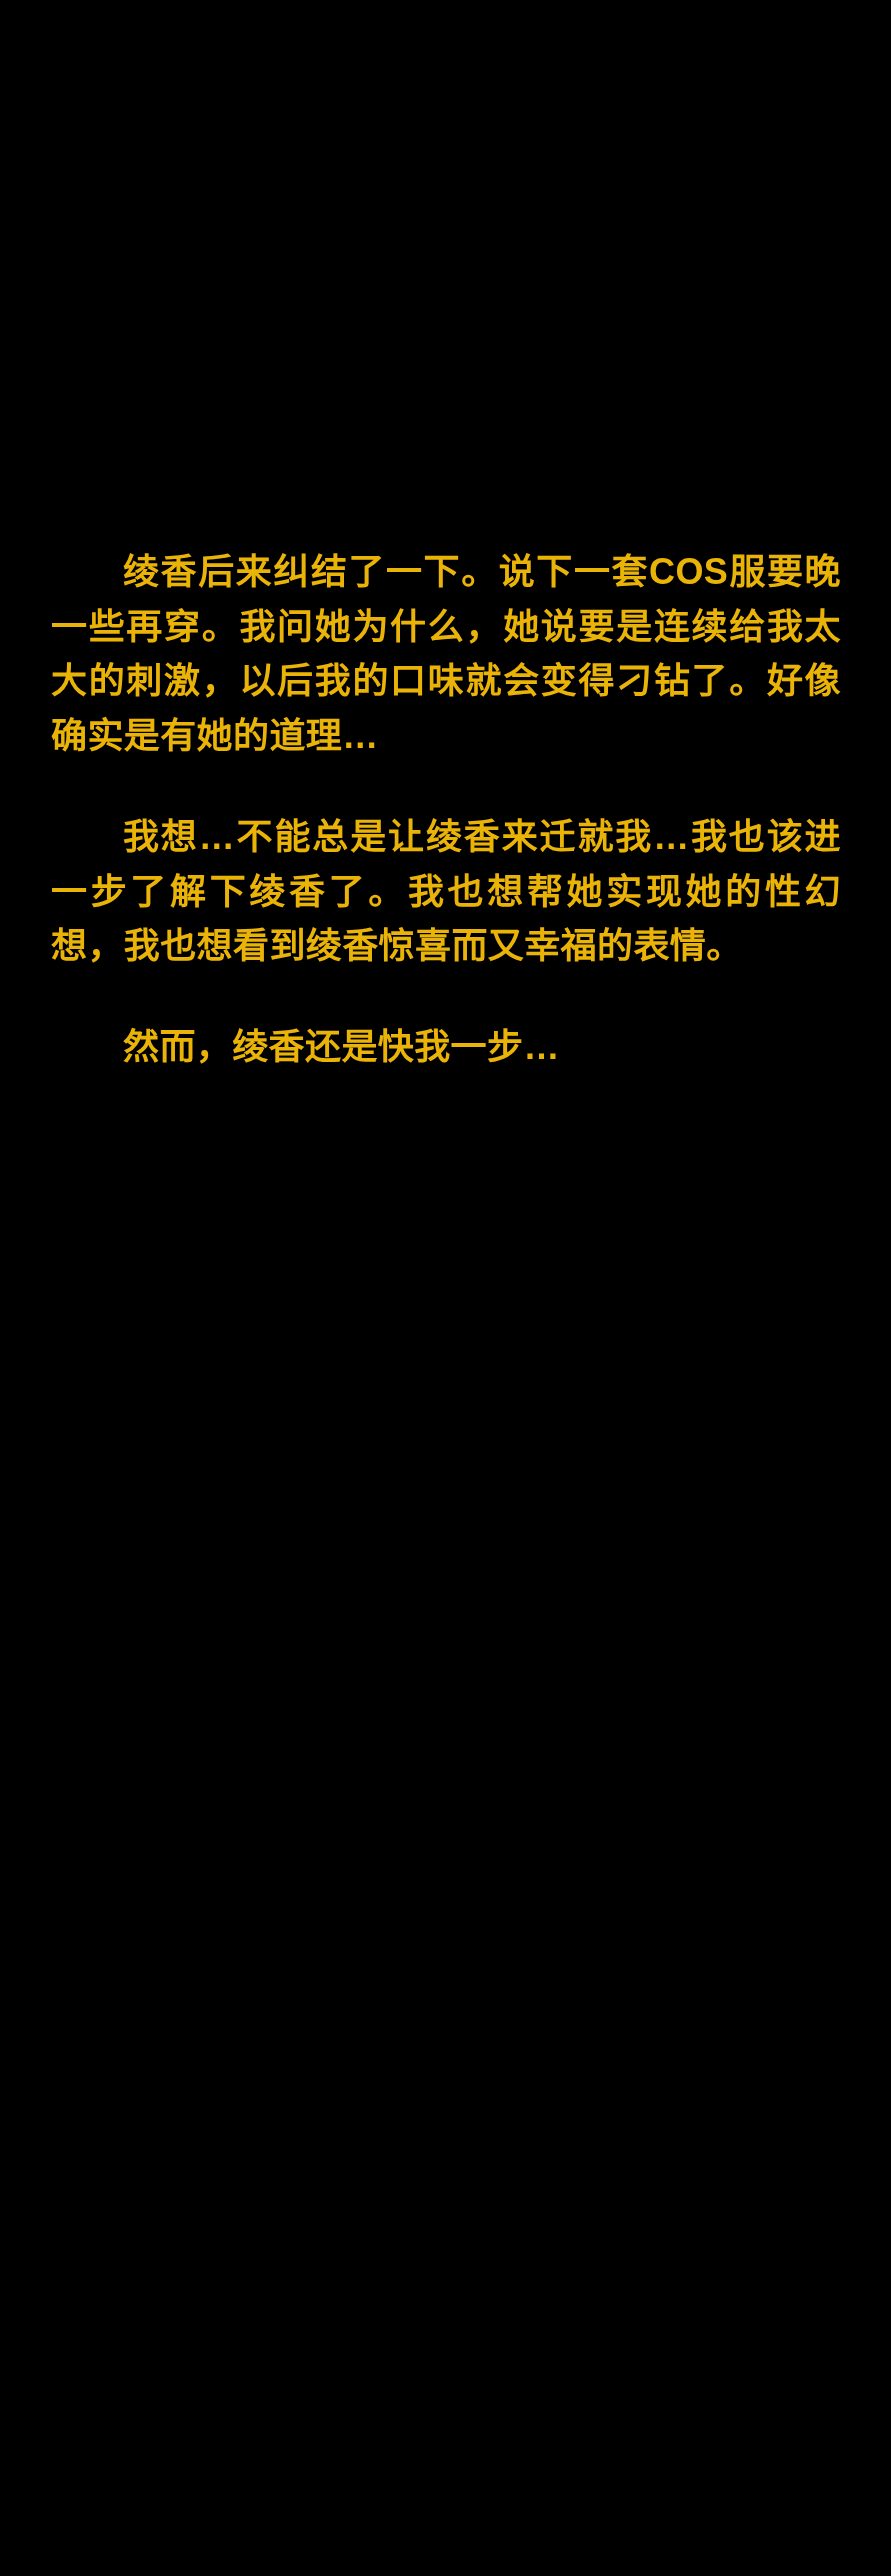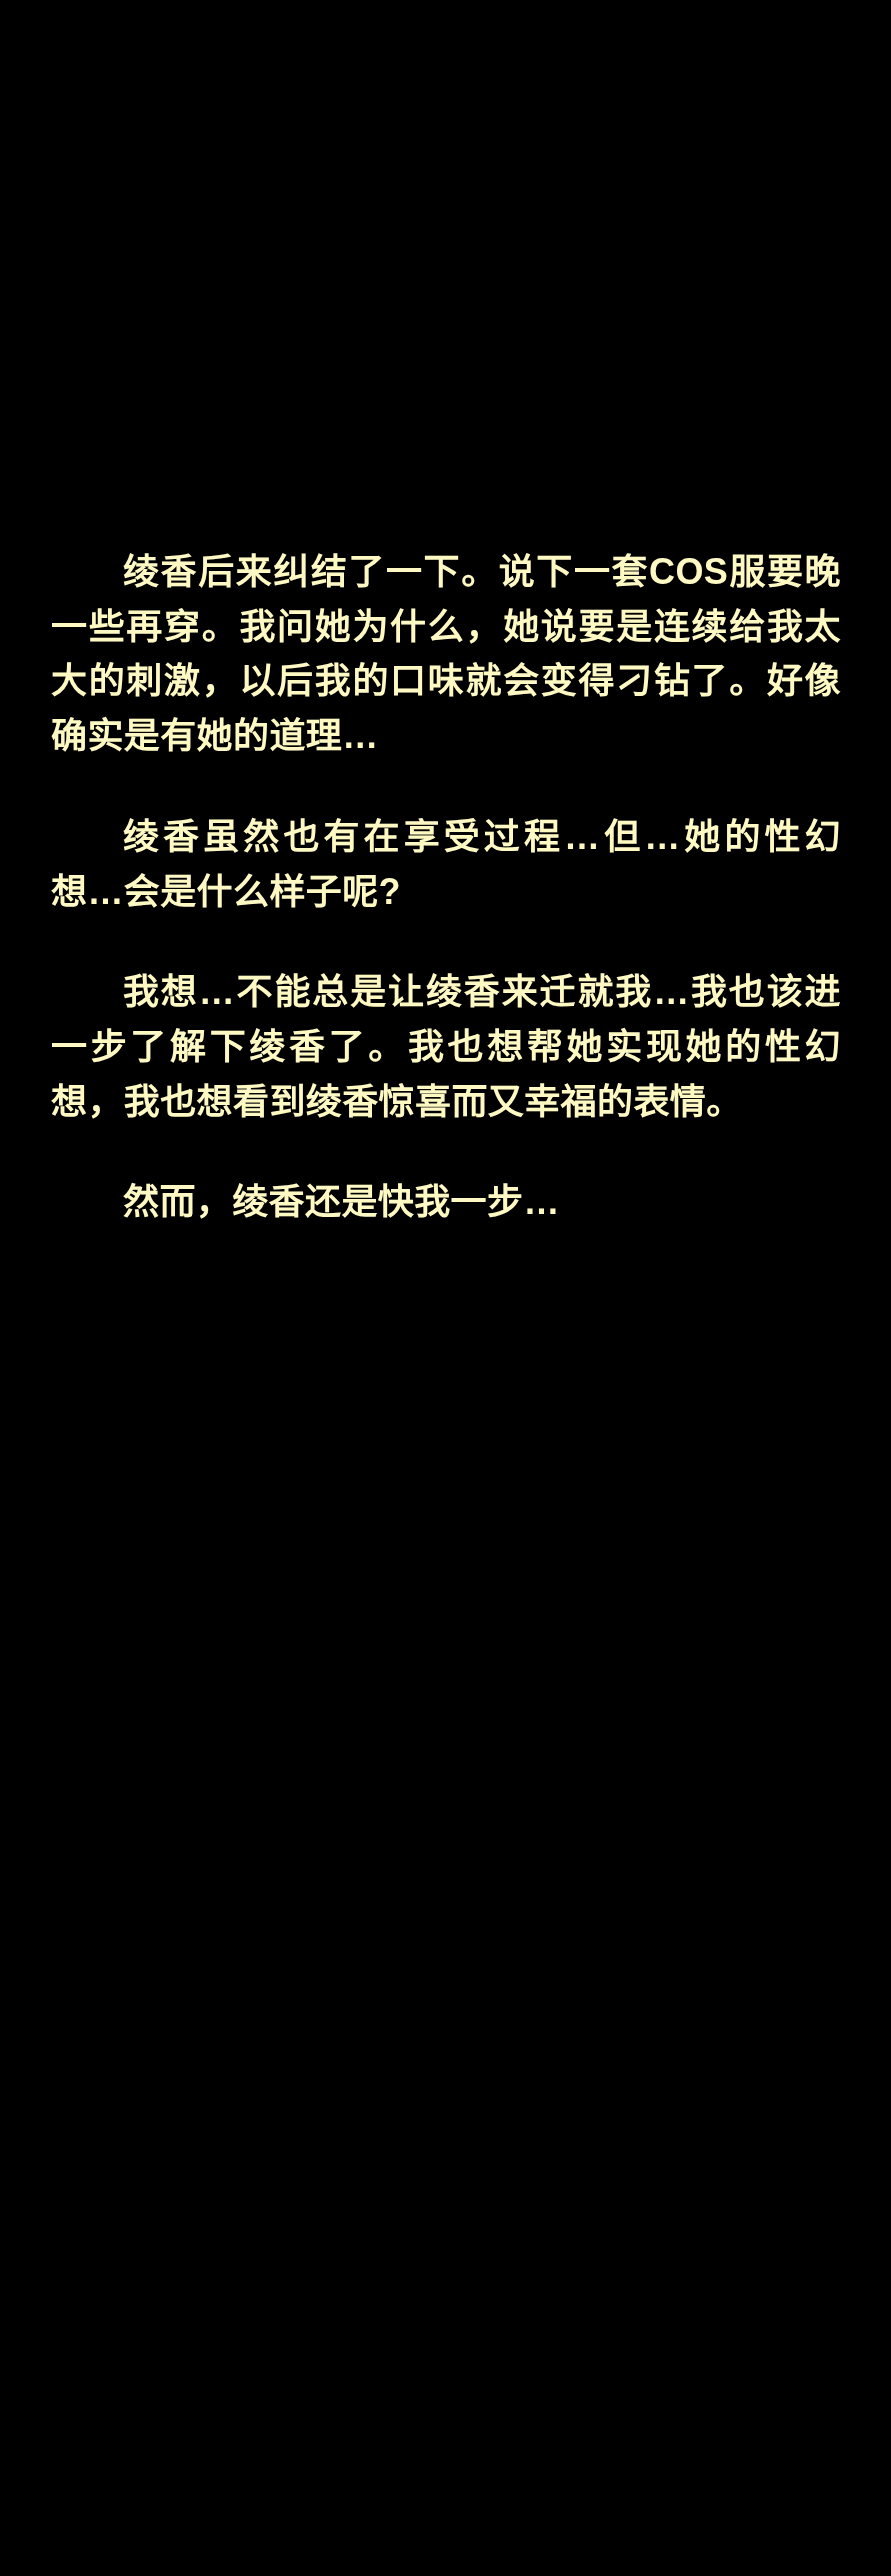--- a/index.html
+++ b/index.html
@@ -21,39 +21,38 @@
     box-sizing: border-box;
     padding: 0 51px;
   }
   .content {
     position: absolute;
     left: 51px;
     right: 51px;
     top: 545px;
   }
   .para {
-    color: #fef9c3;
+    color: #eab308;
     font-size: 36px;
     line-height: 1.52;
     font-weight: 700;
     letter-spacing: 0.4px;
     text-indent: 2em;
     margin: 0 0 46px 0;
     text-align: justify;
     text-justify: inter-ideograph;
     word-break: break-all;
   }
   .para:last-child {
     margin-bottom: 12px;
   }
 </style>
 </head>
 <body>
 
 <div class="page">
   <div class="content">
     <p class="para">绫香后来纠结了一下。说下一套COS服要晚一些再穿。我问她为什么，她说要是连续给我太大的刺激，以后我的口味就会变得刁钻了。好像确实是有她的道理…</p>
-    <p class="para">绫香虽然也有在享受过程…但…她的性幻想…会是什么样子呢?</p>
     <p class="para">我想…不能总是让绫香来迁就我…我也该进一步了解下绫香了。我也想帮她实现她的性幻想，我也想看到绫香惊喜而又幸福的表情。</p>
     <p class="para">然而，绫香还是快我一步…</p>
   </div>
 </div>
 
 
 </body></html>

